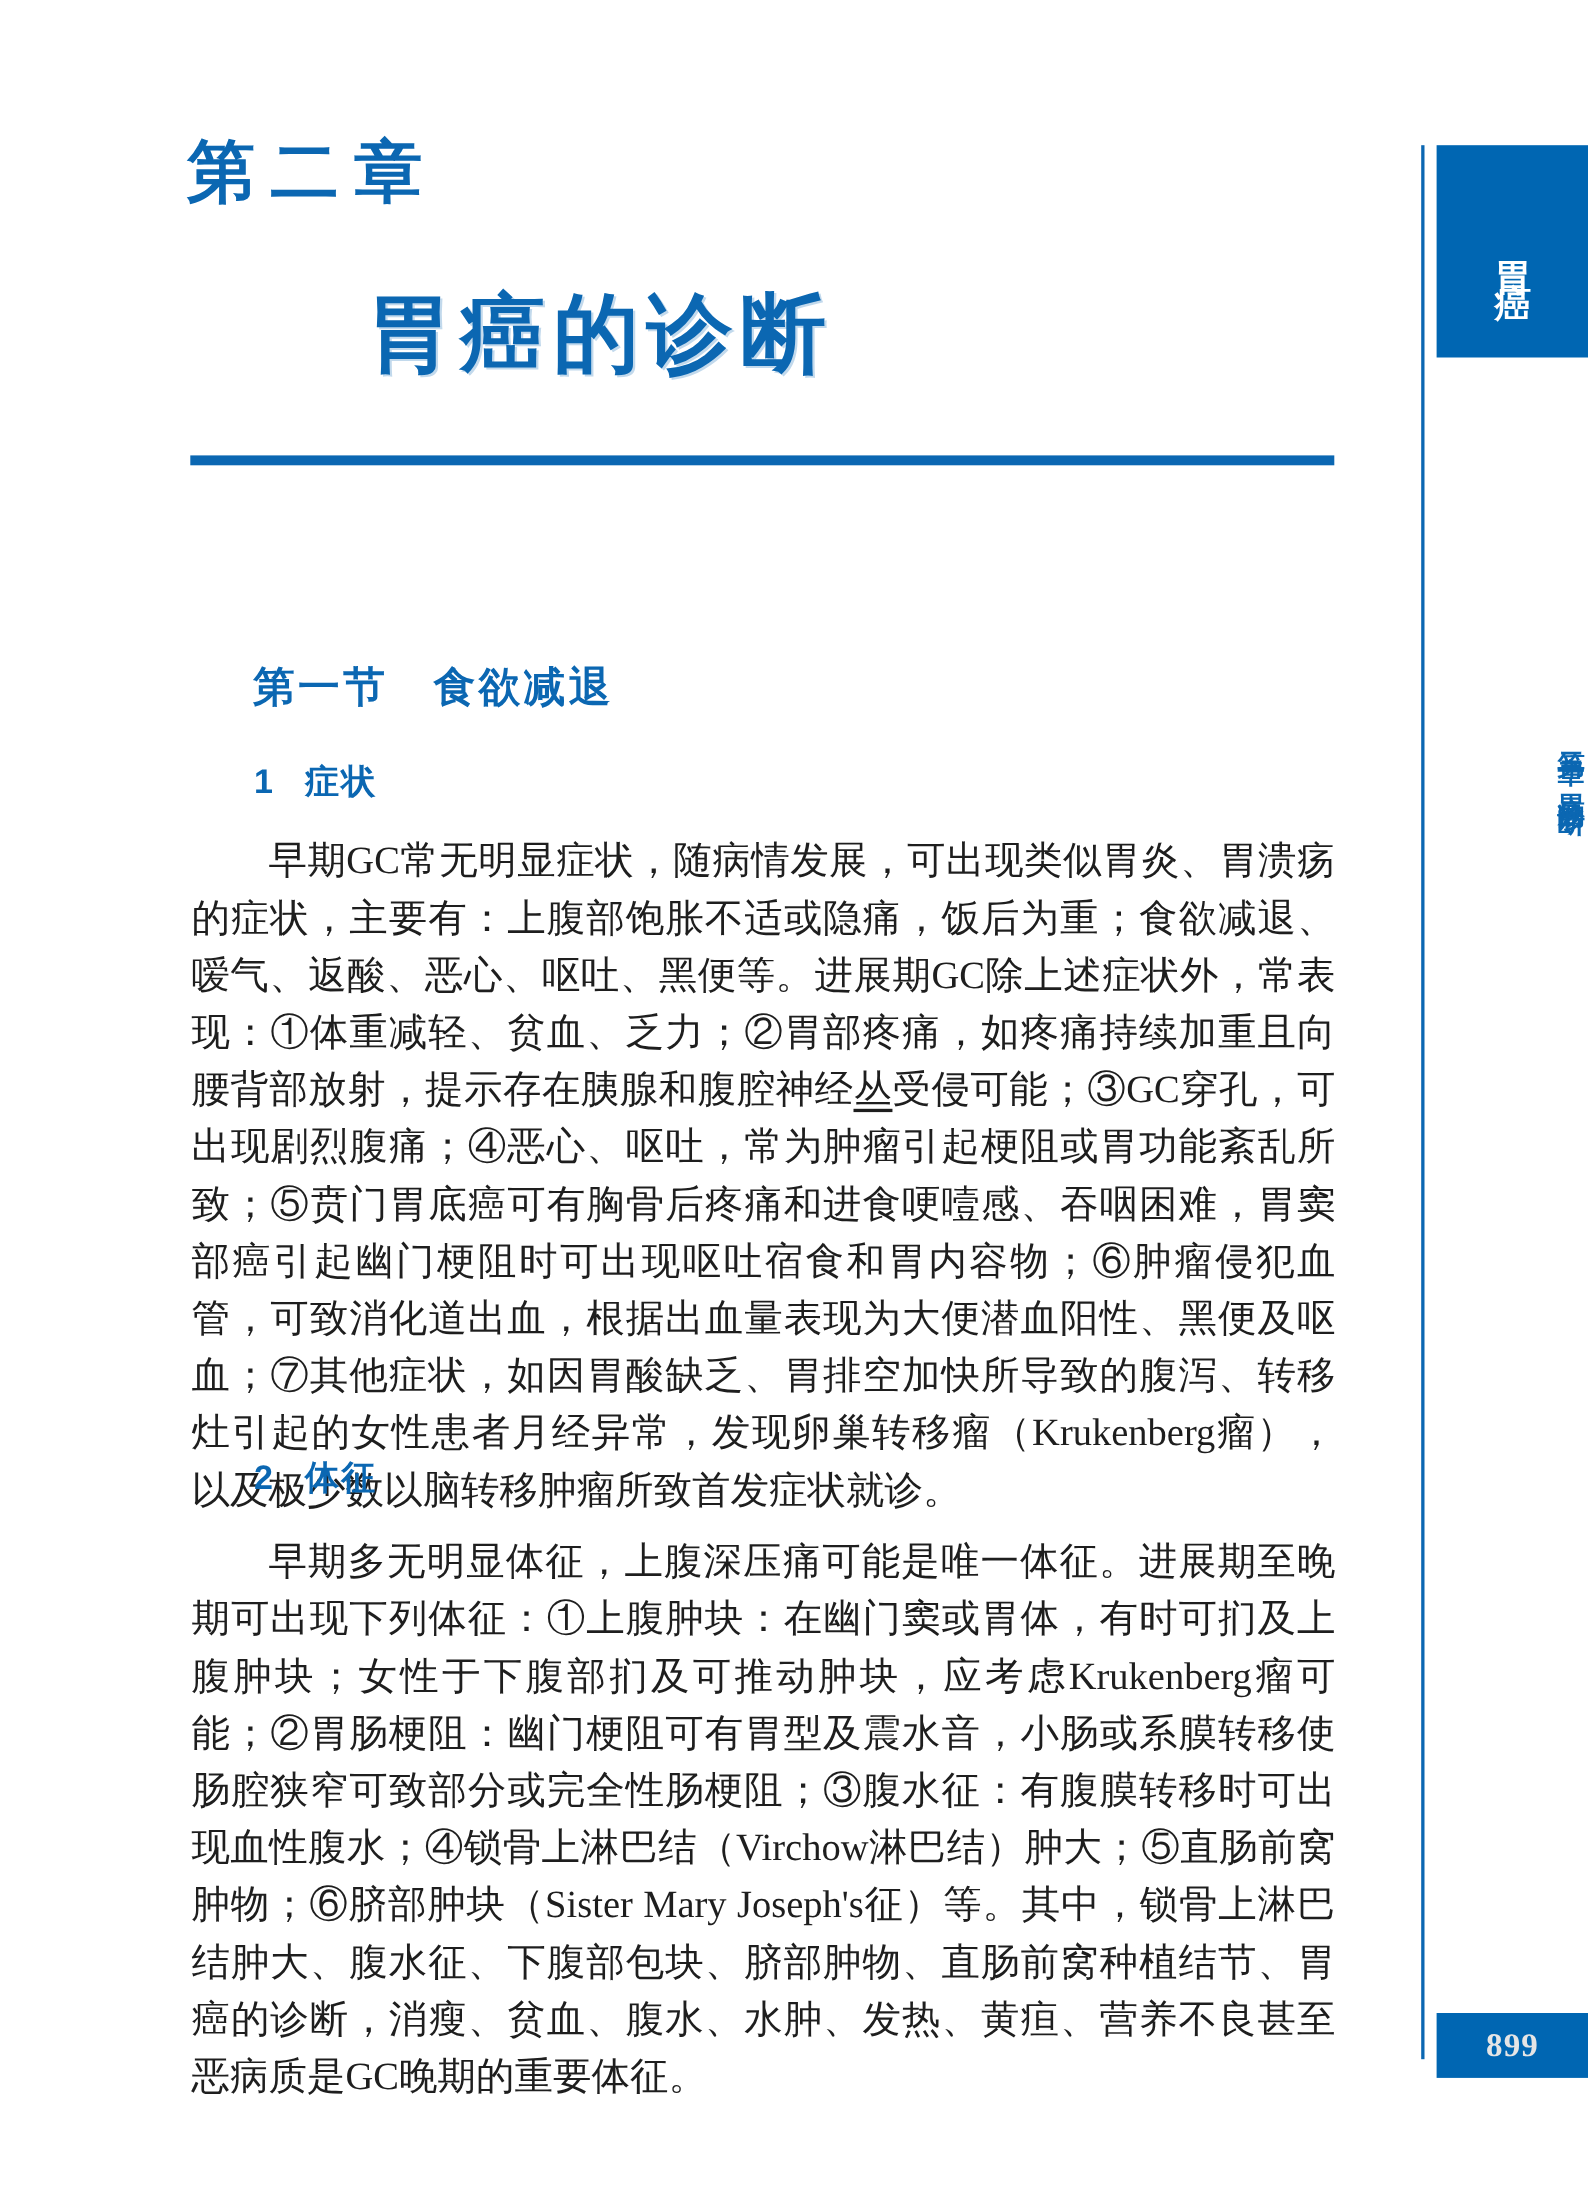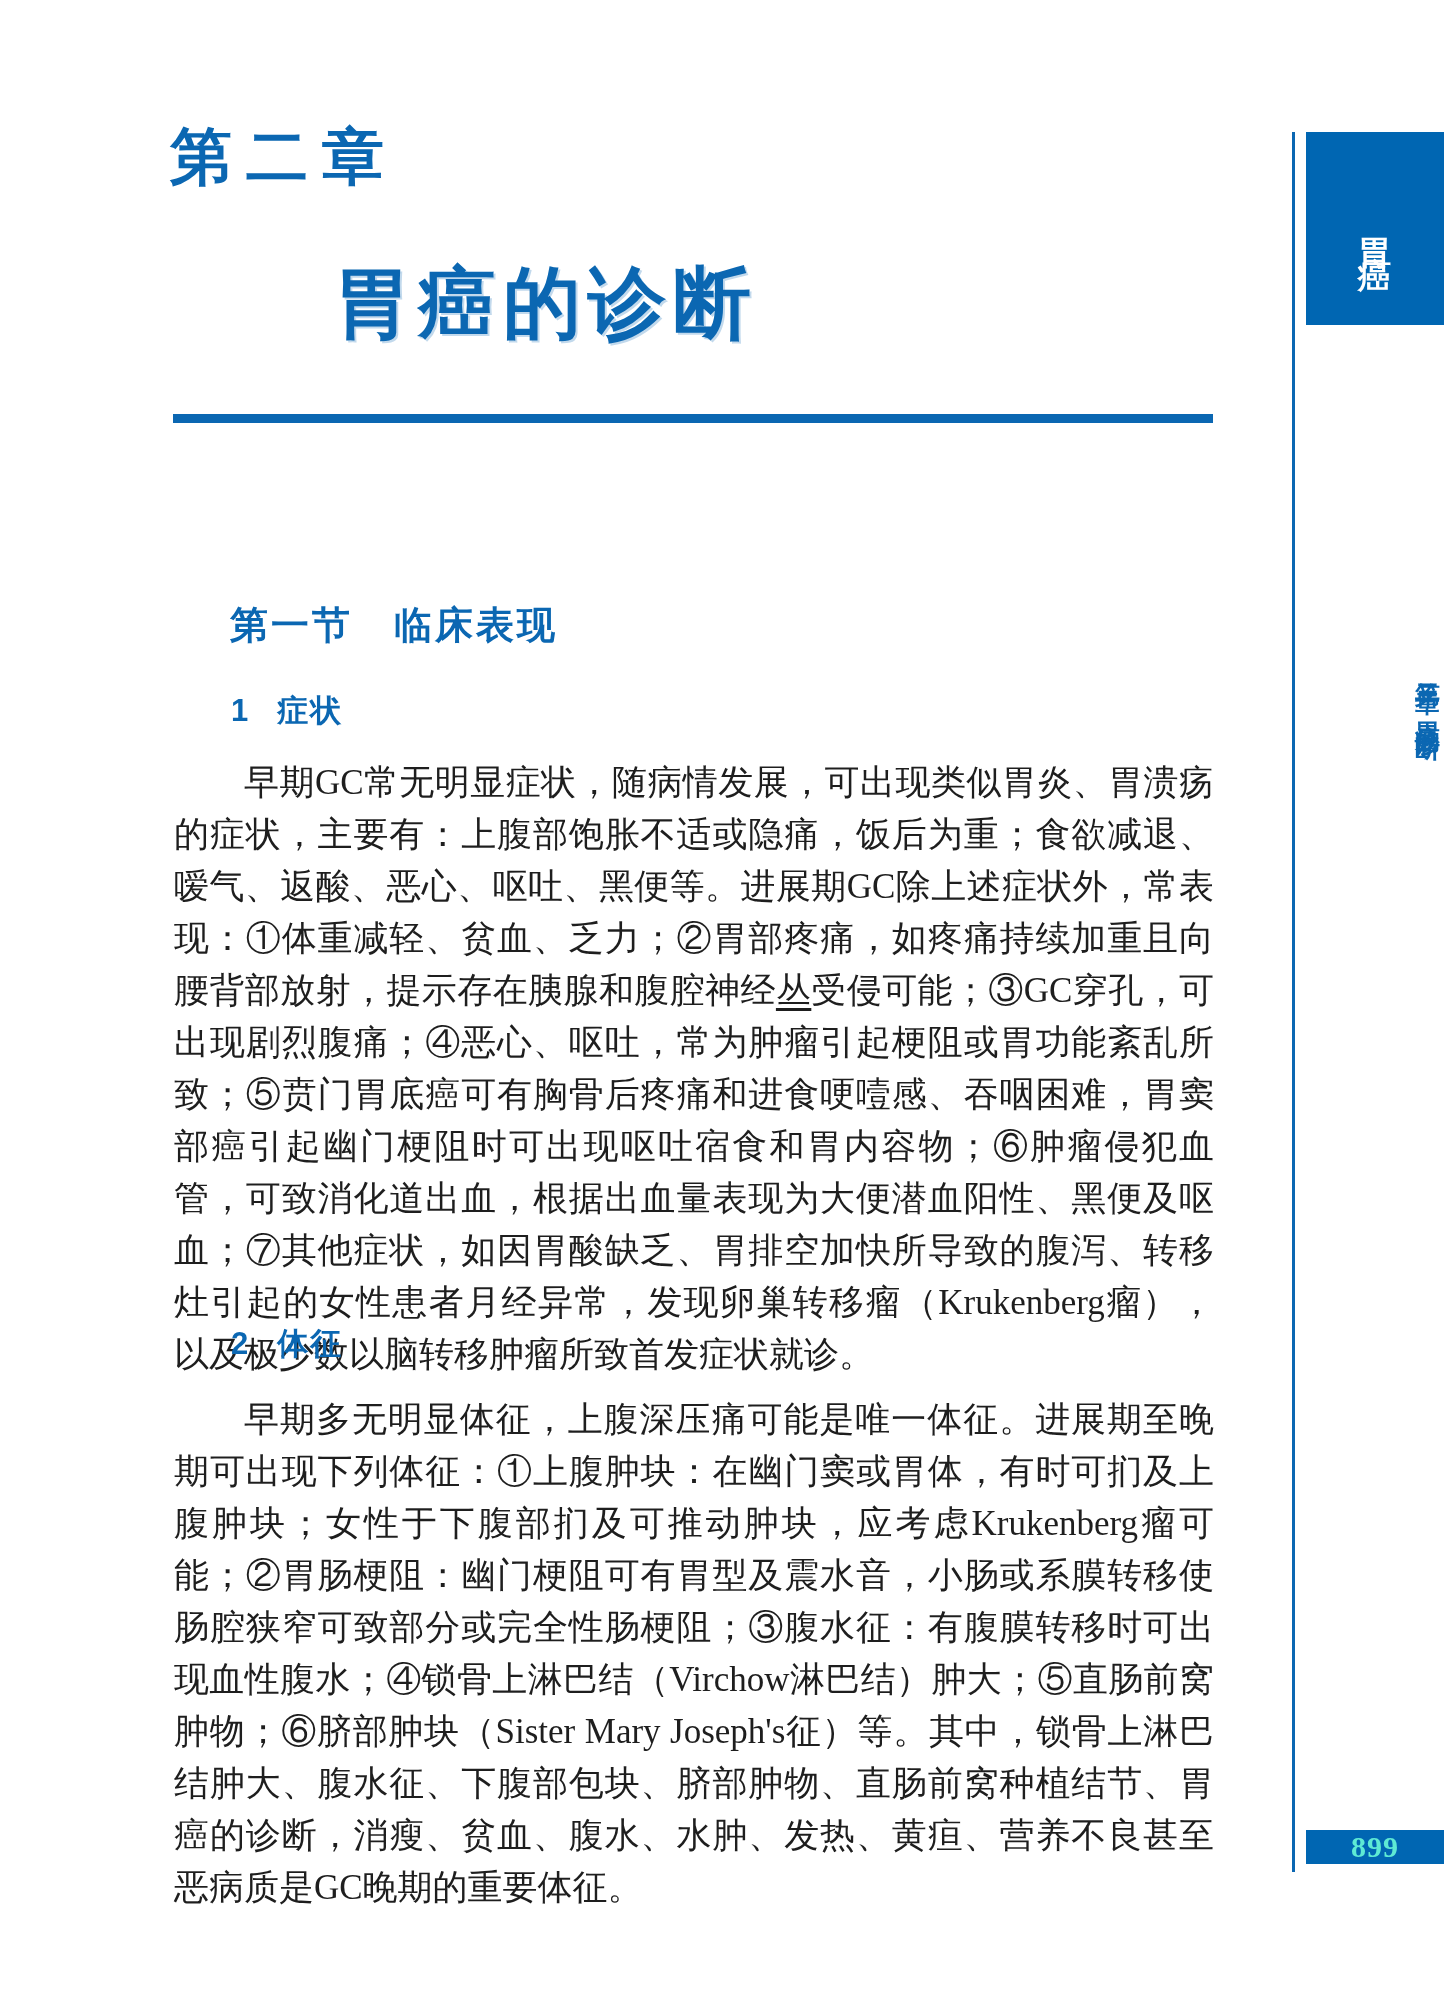--- a/index.html
+++ b/index.html
@@ -74,39 +74,39 @@
     position:absolute;left:1306px;top:340px;
     width:138px;height:700px;
     display:flex;justify-content:center;
     writing-mode:vertical-rl;
     color:#0b67b2;font-weight:bold;font-size:25px;
     letter-spacing:3px;
   }
   .side-chapter .gap{display:inline-block;height:30px;}
   .page-badge{
     position:absolute;left:1306px;top:1830px;
-    width:138px;height:34px;background:#0066b2;
+    width:138px;height:59px;background:#0066b2;
     display:flex;align-items:center;justify-content:center;
-    color:#5eead4;font-weight:bold;font-size:30px;
+    color:#e5e5e5;font-weight:bold;font-size:30px;
     font-family:"Liberation Serif","DejaVu Serif",serif;
     letter-spacing:1px;
   }
 </style>
 </head>
 <body>
 
 <div class="page">
 
   <div class="chapter-label">第二章</div>
 
   <h1 class="chapter-title">胃癌的诊断</h1>
 
   <div class="title-rule"></div>
 
-  <h2 class="section-heading">第一节　临床表现</h2>
+  <h2 class="section-heading">第一节　食欲减退</h2>
 
   <div class="subsection-heading first">
     <span>1</span>
     <span>症状</span>
   </div>
 
   <p class="body-para first"><span>早期GC常无明显症状，随病情发展，可出现类似胃炎、胃溃疡的症状，主要有：上腹部饱胀不适或隐痛，饭后为重；食欲减退、嗳气、返酸、恶心、呕吐、黑便等。进展期GC除上述症状外，常表现：①体重减轻、贫血、乏力；②胃部疼痛，如疼痛持续加重且向腰背部放射，提示存在胰腺和腹腔神经</span><span class="u">丛</span><span>受侵可能；③GC穿孔，可出现剧烈腹痛；④恶心、呕吐，常为肿瘤引起梗阻或胃功能紊乱所致；⑤贲门胃底癌可有胸骨后疼痛和进食哽噎感、吞咽困难，胃窦部癌引起幽门梗阻时可出现呕吐宿食和胃内容物；⑥肿瘤侵犯血管，可致消化道出血，根据出血量表现为大便潜血阳性、黑便及呕血；⑦其他症状，如因胃酸缺乏、胃排空加快所导致的腹泻、转移灶引起的女性患者月经异常，发现卵巢转移瘤（Krukenberg瘤），以及极少数以脑转移肿瘤所致首发症状就诊。</span></p>
 
   <div class="subsection-heading second">
     <span>2</span>

